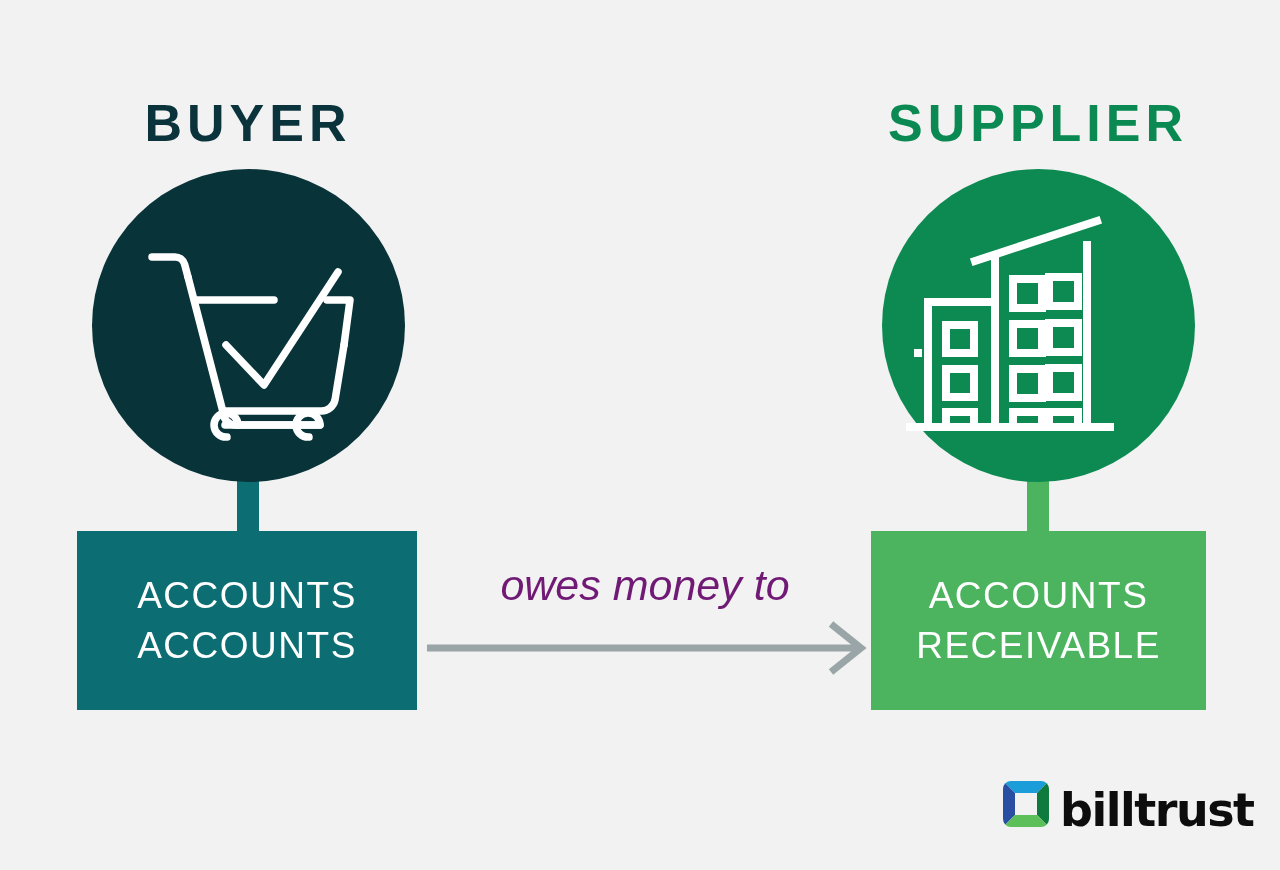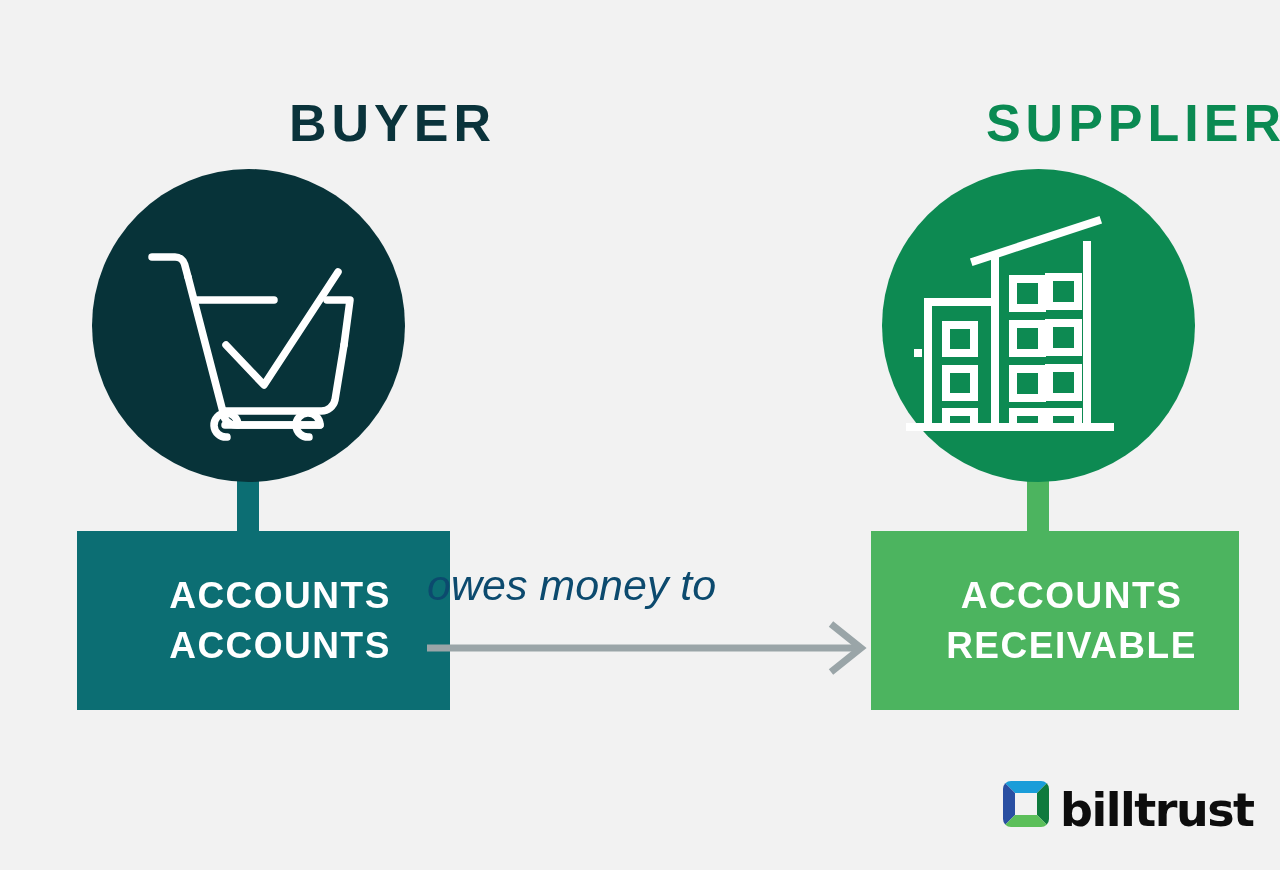--- a/index.html
+++ b/index.html
@@ -22,21 +22,21 @@
   }
 
   
   .heading {
     position: absolute;
     font-weight: bold;
     font-size: 52px;
     letter-spacing: 5px;
     line-height: 1;
     white-space: nowrap;
-    text-align: right;
+    text-align: center;
   }
   #buyer-heading {
     left: 0;
     width: 496px;       
     top: 97px;
     color: #0a333b;
   }
   #supplier-heading {
     left: 790px;
     width: 496px;       
@@ -89,26 +89,25 @@
 
   
   .label-box {
     position: absolute;
     top: 531px;
     height: 179px;
     display: flex;
     align-items: center;
     justify-content: center;
     color: #ffffff;
-    font-weight: bold;
+    font-weight: normal;
     font-size: 37px;
     letter-spacing: 1.5px;
     line-height: 1.35;
     text-align: center;
-    padding-left: 33px;
   }
   #ap-box {
     left: 77px;
     width: 340px;
     background: #0c6e73;
   }
   #ar-box {
     left: 871px;
     width: 335px;
     background: #4cb45f;
@@ -116,24 +115,24 @@
   .label-box .line {
     display: block;
   }
 
   
   #relation-caption {
     position: absolute;
     left: 427px;
     top: 564px;
     width: 436px;
-    text-align: left;
+    text-align: center;
     font-style: italic;
     font-size: 43px;
-    color: #0c4a6e;
+    color: #701a75;
     line-height: 1;
     white-space: nowrap;
   }
   #relation-arrow {
     position: absolute;
     left: 427px;
     top: 618px;
     width: 440px;
     height: 60px;
   }

